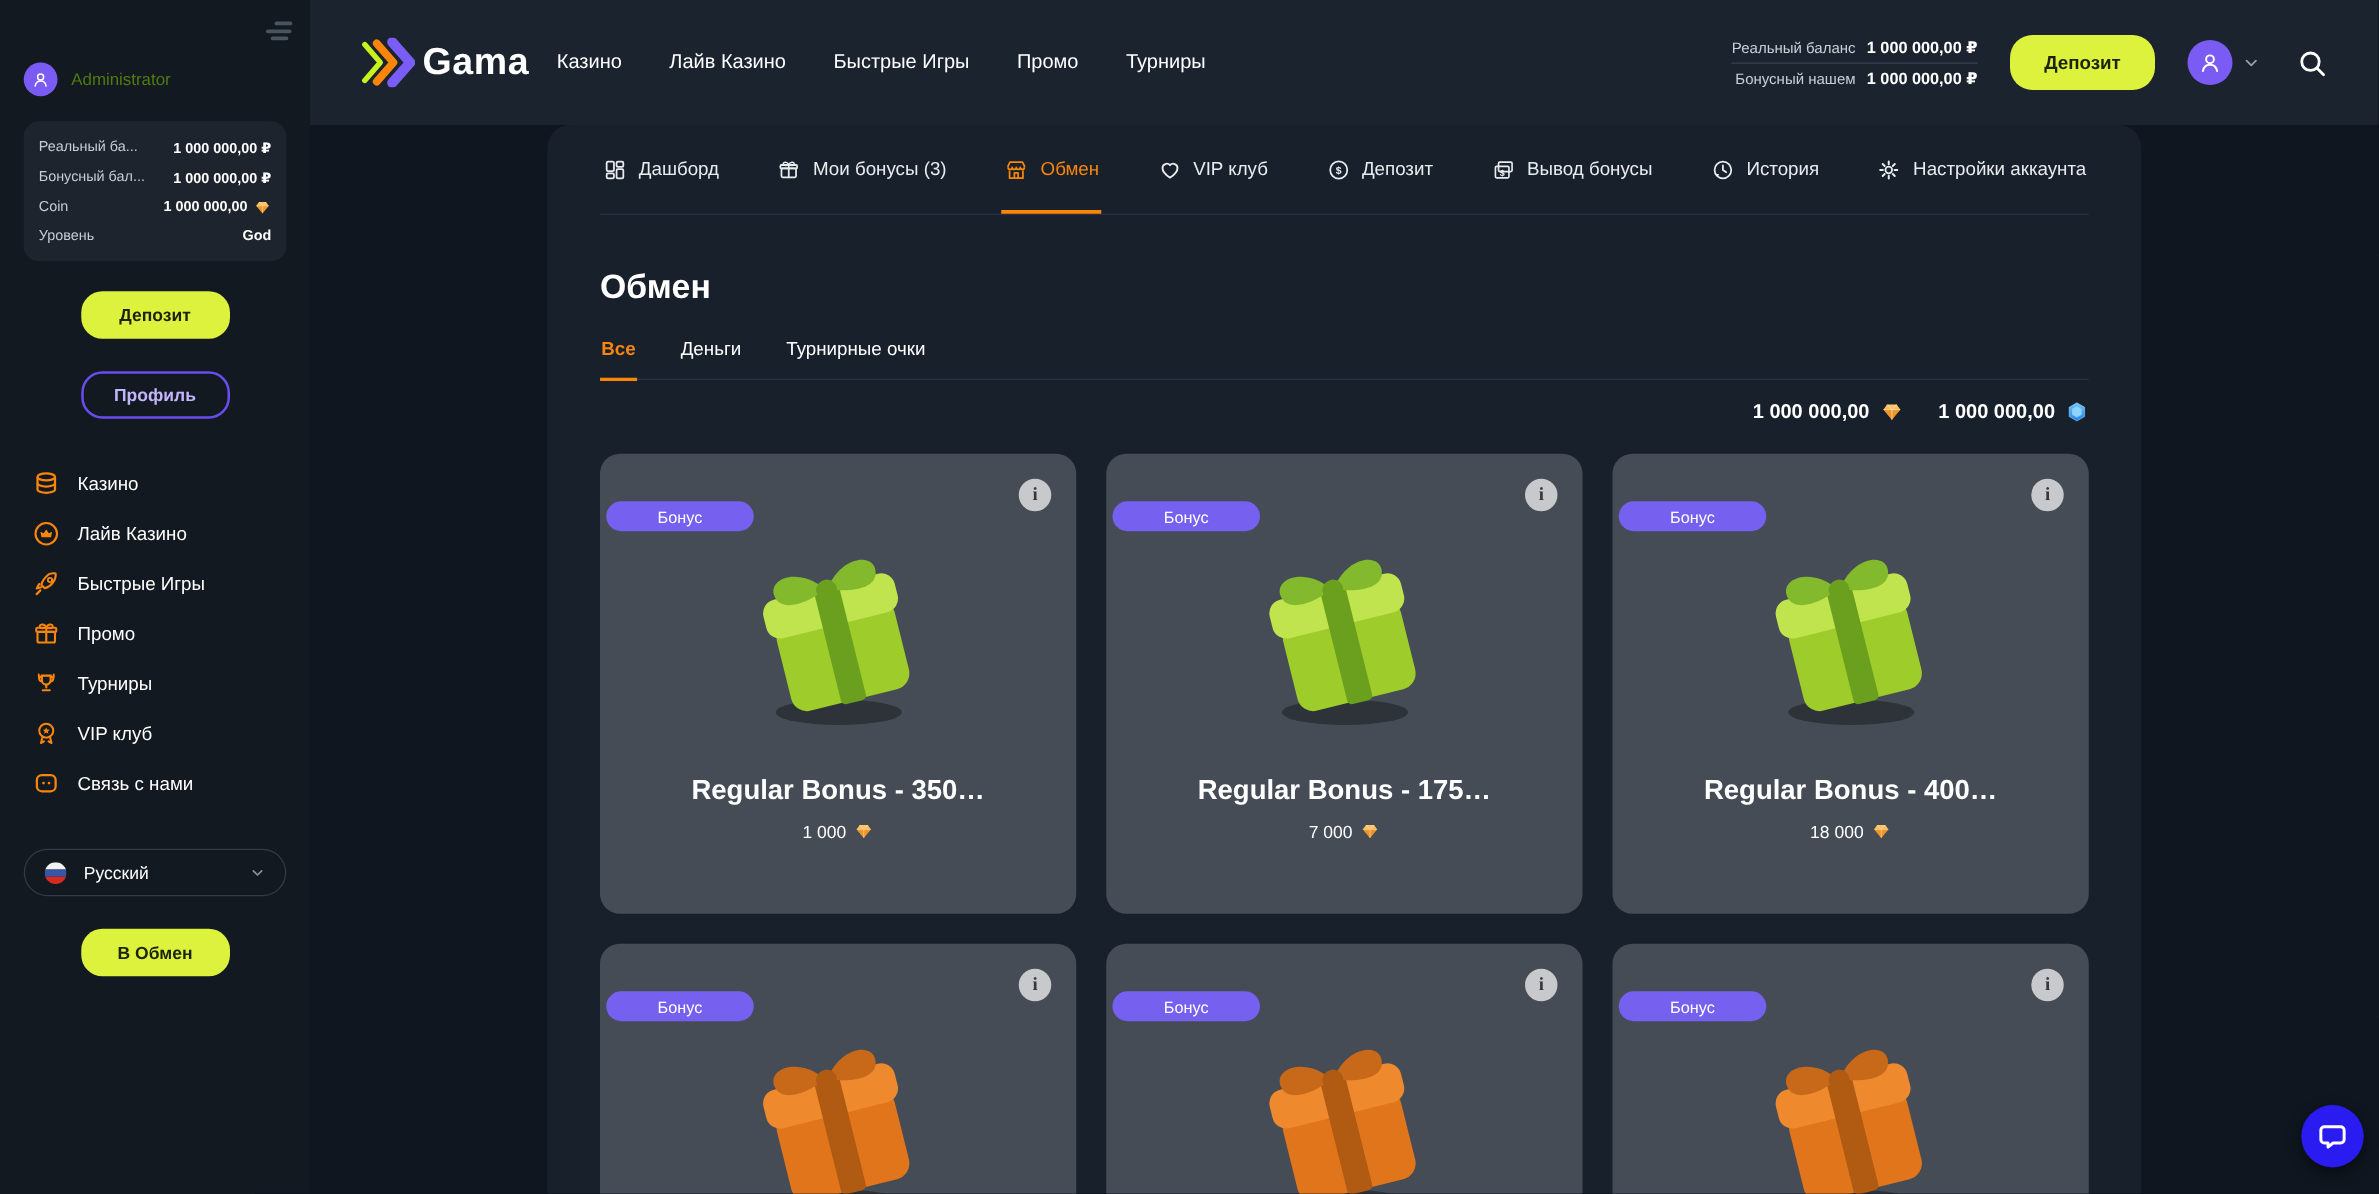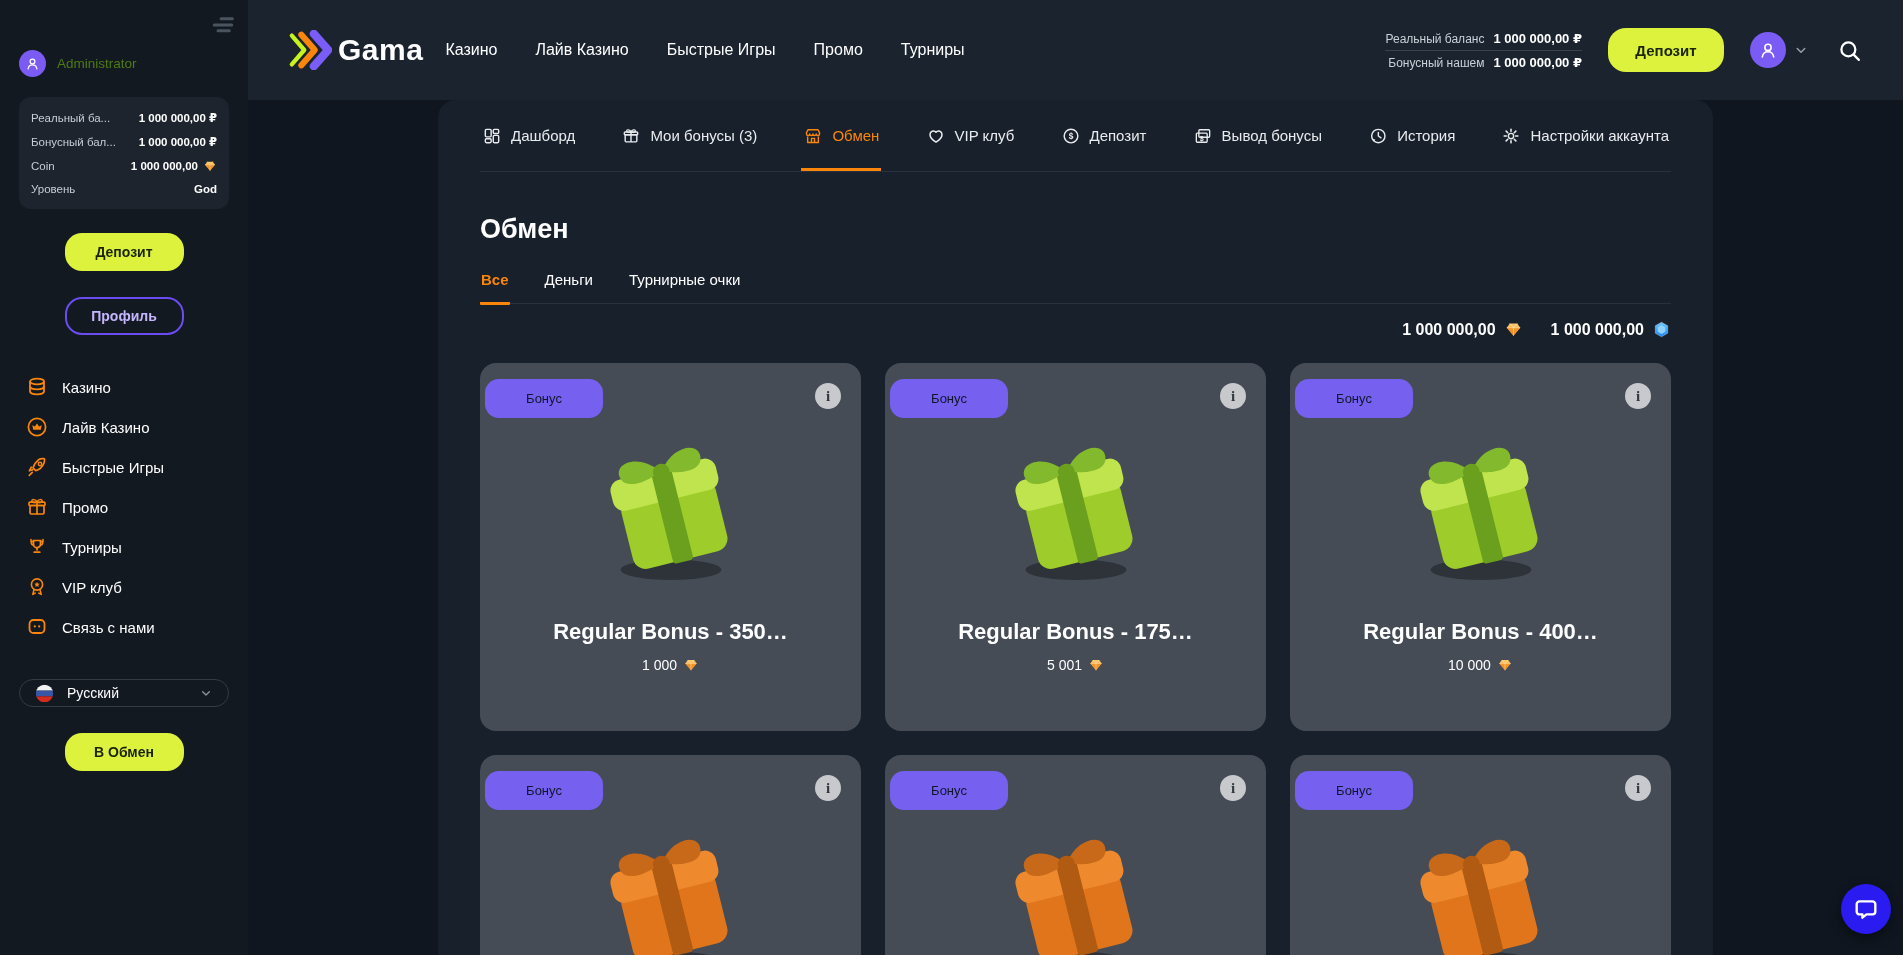--- a/index.html
+++ b/index.html
@@ -23,21 +23,21 @@
   .sb-label { color:#c6cdd4; }
   .sb-val { display:flex; align-items:center; gap:5px; font-weight:bold; color:#fff; }
   .sb-gem { width:14px; height:14px; }
   .sb-btn { display:flex; align-items:center; justify-content:center; width:119px; height:38px; margin:24px auto 0; border-radius:17px; font-size:14px; font-weight:bold; cursor:pointer; }
   .btn-lime { background:#dcf23c; color:#1b2309; border:none; }
   .btn-profile { margin-top:26px; background:transparent; color:#c4b5fd; border:2px solid #6a4cf1; }
   .s-nav { margin-top:32px; }
   .s-nav-item { display:flex; align-items:center; gap:13px; padding:8px 0 8px 25px; cursor:pointer; }
   .s-nav-item .ic-box { width:24px; height:24px; color:#f9860a; }
   .s-nav-label { font-size:15px; color:#fff; }
-  .lang { margin:32px 19px 0; height:28px; border-radius:19px; border:1px solid #323b46; display:flex; align-items:center; padding:0 14px; gap:12px; cursor:pointer; background:transparent; width:210px; }
+  .lang { margin:32px 19px 0; height:38px; border-radius:19px; border:1px solid #323b46; display:flex; align-items:center; padding:0 14px; gap:12px; cursor:pointer; background:transparent; width:210px; }
   .lang .flag { width:21px; height:21px; }
   .lang-label { font-size:14px; color:#fff; flex:1; text-align:left; }
   .lang .chev { width:16px; height:16px; color:#8a939d; }
   .promo-title { margin:44px 12px 0; text-align:center; font-size:15px; font-weight:bold; line-height:19px; color:#fff; }
 
   
   .header { position:absolute; left:248px; top:0; right:0; height:100px; background:#1a232e; display:flex; align-items:center; padding:4px 40px; }
   .logo { display:flex; align-items:center; gap:6px; cursor:pointer; }
   .logo-ic { width:44px; height:40px; }
   .logo-text { font-size:30px; font-weight:bold; letter-spacing:.5px; color:#fff; }
@@ -65,21 +65,21 @@
   .tab.active { color:#f9860a; border-bottom-color:#f9860a; }
   .page-title { margin-top:42px; font-size:27px; font-weight:bold; color:#fff; }
   .filters { display:flex; gap:34px; margin-top:26px; border-bottom:1px solid #28313d; }
   .filter { background:none; border:none; color:#fff; font-size:15px; padding:0 1px 14px; cursor:pointer; border-bottom:3px solid transparent; margin-bottom:-2px; border-radius:1px; }
   .filter.active { color:#f9860a; border-bottom-color:#f9860a; font-weight:bold; }
   .wallet { display:flex; justify-content:flex-end; gap:28px; margin-top:16px; }
   .wallet-item { display:flex; align-items:center; gap:8px; font-size:16px; font-weight:bold; }
   .wallet-item .ic-box { width:19px; height:19px; }
   .cards { display:grid; grid-template-columns:repeat(3,1fr); gap:24px; margin-top:24px; }
   .card { position:relative; height:368px; border-radius:16px; background:#454c56; display:flex; flex-direction:column; align-items:center; cursor:pointer; }
-  .badge { position:absolute; top:16px; left:5px; width:118px; height:39px; border-radius:14px; background:#7560ef; color:#0f172a; font-size:13px; display:flex; align-items:center; justify-content:center; }
+  .badge { position:absolute; top:38px; left:5px; width:118px; height:24px; border-radius:14px; background:#7560ef; color:#ffffff; font-size:13px; display:flex; align-items:center; justify-content:center; }
   .info-btn { position:absolute; top:20px; right:20px; width:26px; height:26px; border-radius:50%; background:#c7c9cc; color:#34383e; font-size:15px; font-weight:bold; border:none; display:flex; align-items:center; justify-content:center; cursor:pointer; font-family:"Liberation Serif","DejaVu Serif",serif; }
   .gift { width:168px; height:168px; margin-top:64px; }
   .gift-green { --box:#9ecd2b; --box-light:#bfe44d; --ribbon:#6ba01e; --ribbon2:#83b92c; }
   .gift-orange { --box:#e0751c; --box-light:#ee8a2d; --ribbon:#b05a12; --ribbon2:#c76919; }
   .card-title { margin-top:24px; font-size:22px; font-weight:bold; color:#fff; text-align:center; padding:0 10px; }
   .card-price { margin-top:12px; display:flex; align-items:center; gap:6px; font-size:14px; color:#fff; }
   .card-price .ic-box { width:16px; height:16px; }
 
   .chat-widget { position:absolute; right:12px; bottom:21px; width:50px; height:50px; border-radius:50%; background:#2a1bf0; border:none; color:#fff; display:flex; align-items:center; justify-content:center; cursor:pointer; box-shadow:0 4px 12px rgba(0,0,0,.45); z-index:9; }
   .chat-widget .ic-box { width:26px; height:26px; }
@@ -552,40 +552,40 @@
           <div class="card">
             <span class="badge">Бонус</span>
             <button class="info-btn">i</button>
             <span class="ic-box gift gift-green">
               <svg class="ic">
                 <use href="#i-giftbox"></use>
               </svg>
             </span>
             <div class="card-title">Regular Bonus - 175…</div>
             <div class="card-price">
-              <span>5 001</span>
+              <span>7 000</span>
               <span class="ic-box">
                 <svg class="ic">
                   <use href="#i-gem-orange"></use>
                 </svg>
               </span>
             </div>
           </div>
 
           <div class="card">
             <span class="badge">Бонус</span>
             <button class="info-btn">i</button>
             <span class="ic-box gift gift-green">
               <svg class="ic">
                 <use href="#i-giftbox"></use>
               </svg>
             </span>
             <div class="card-title">Regular Bonus - 400…</div>
             <div class="card-price">
-              <span>10 000</span>
+              <span>18 000</span>
               <span class="ic-box">
                 <svg class="ic">
                   <use href="#i-gem-orange"></use>
                 </svg>
               </span>
             </div>
           </div>
 
           <div class="card">
             <span class="badge">Бонус</span>

